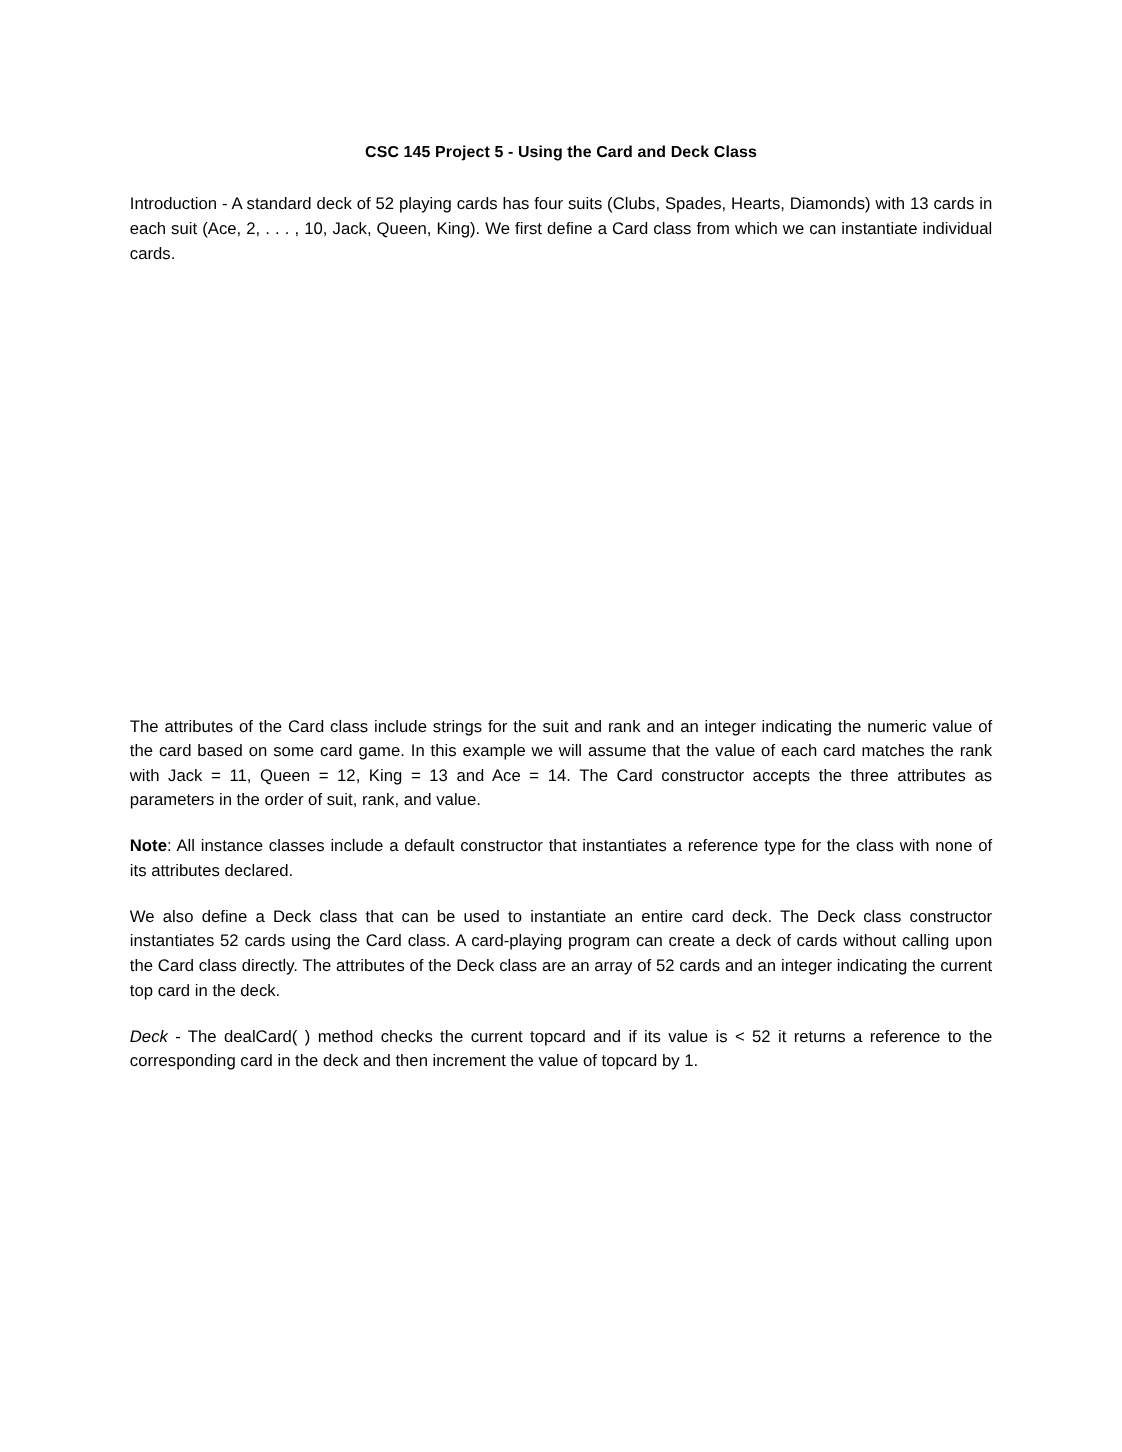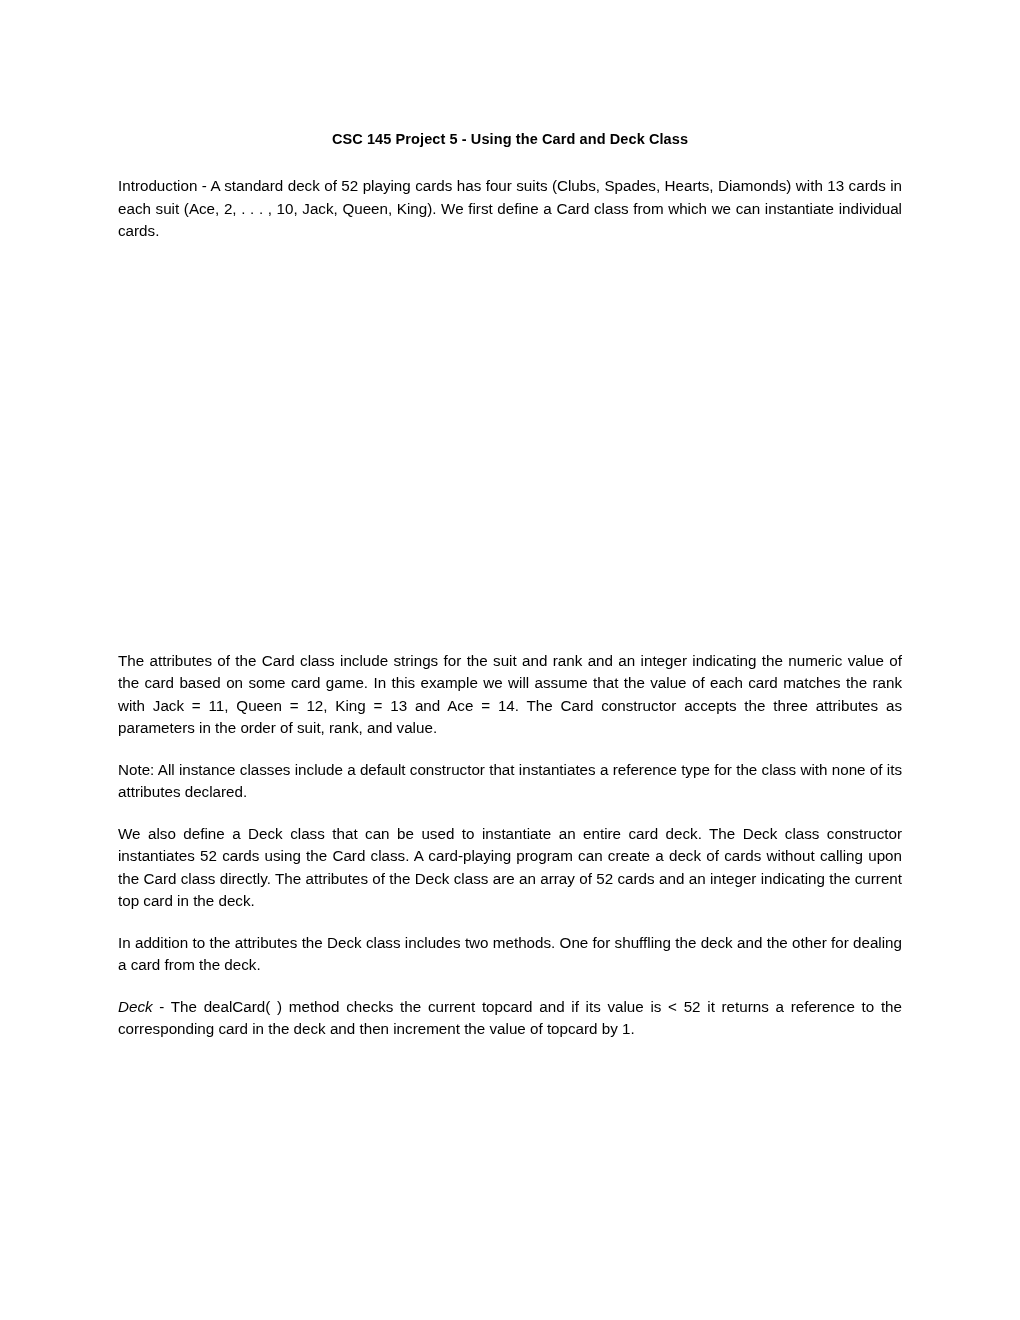--- a/index.html
+++ b/index.html
@@ -34,21 +34,21 @@
     margin: 0 0 19px 0;
     text-align: justify;
     text-justify: inter-word;
   }
   p.italic {
     font-style: italic;
   }
   .u {
   }
   .b {
-    font-weight: normal;
+    font-weight: bold;
   }
   .i {
     font-style: italic;
   }
   .gap {
     height: 388px;
   }
   .nojust {
     text-align: left;
   }
@@ -64,18 +64,17 @@
   <p class="body"><span class="u">Introduction</span><span> - A standard deck of 52 playing cards has four suits (Clubs, Spades, Hearts, Diamonds) with 13 cards in each suit (Ace, 2, . . . , 10, Jack, Queen, King).  We first define a Card class from which we can instantiate individual cards.</span></p>
 
   <div class="gap"></div>
 
   <p class="body">The attributes of the Card class include strings for the suit and rank and an integer indicating the numeric value of the card based on some card game.  In this example we will assume that the value of each card matches the rank with Jack = 11, Queen = 12, King = 13 and Ace = 14.  The Card constructor accepts the three attributes as parameters in the order of suit, rank, and value.</p>
 
   <p class="body"><span class="b">Note</span><span>: All instance classes include a default constructor that instantiates a reference type for the class with none of its attributes declared.</span></p>
 
   <p class="body">We also define a Deck class that can be used to instantiate an entire card deck.  The Deck class constructor instantiates 52 cards using the Card class.  A card-playing program can create a deck of cards without calling upon the Card class directly.  The attributes of the Deck class are an array of 52 cards and an integer indicating the current top card in the deck.</p>
 
-  <p class="body">In addition to the attributes the Deck class includes two methods.  One for shuffling the deck and the other for dealing a card from the deck.</p>
 
 
   <p class="body nojust"><span class="i">Deck</span><span> - The dealCard( ) method checks the current topcard and if its value is &lt; 52 it returns a reference to the corresponding card in the deck and then increment the value of topcard by 1.</span></p>
 
 </div>
 
 </body></html>

